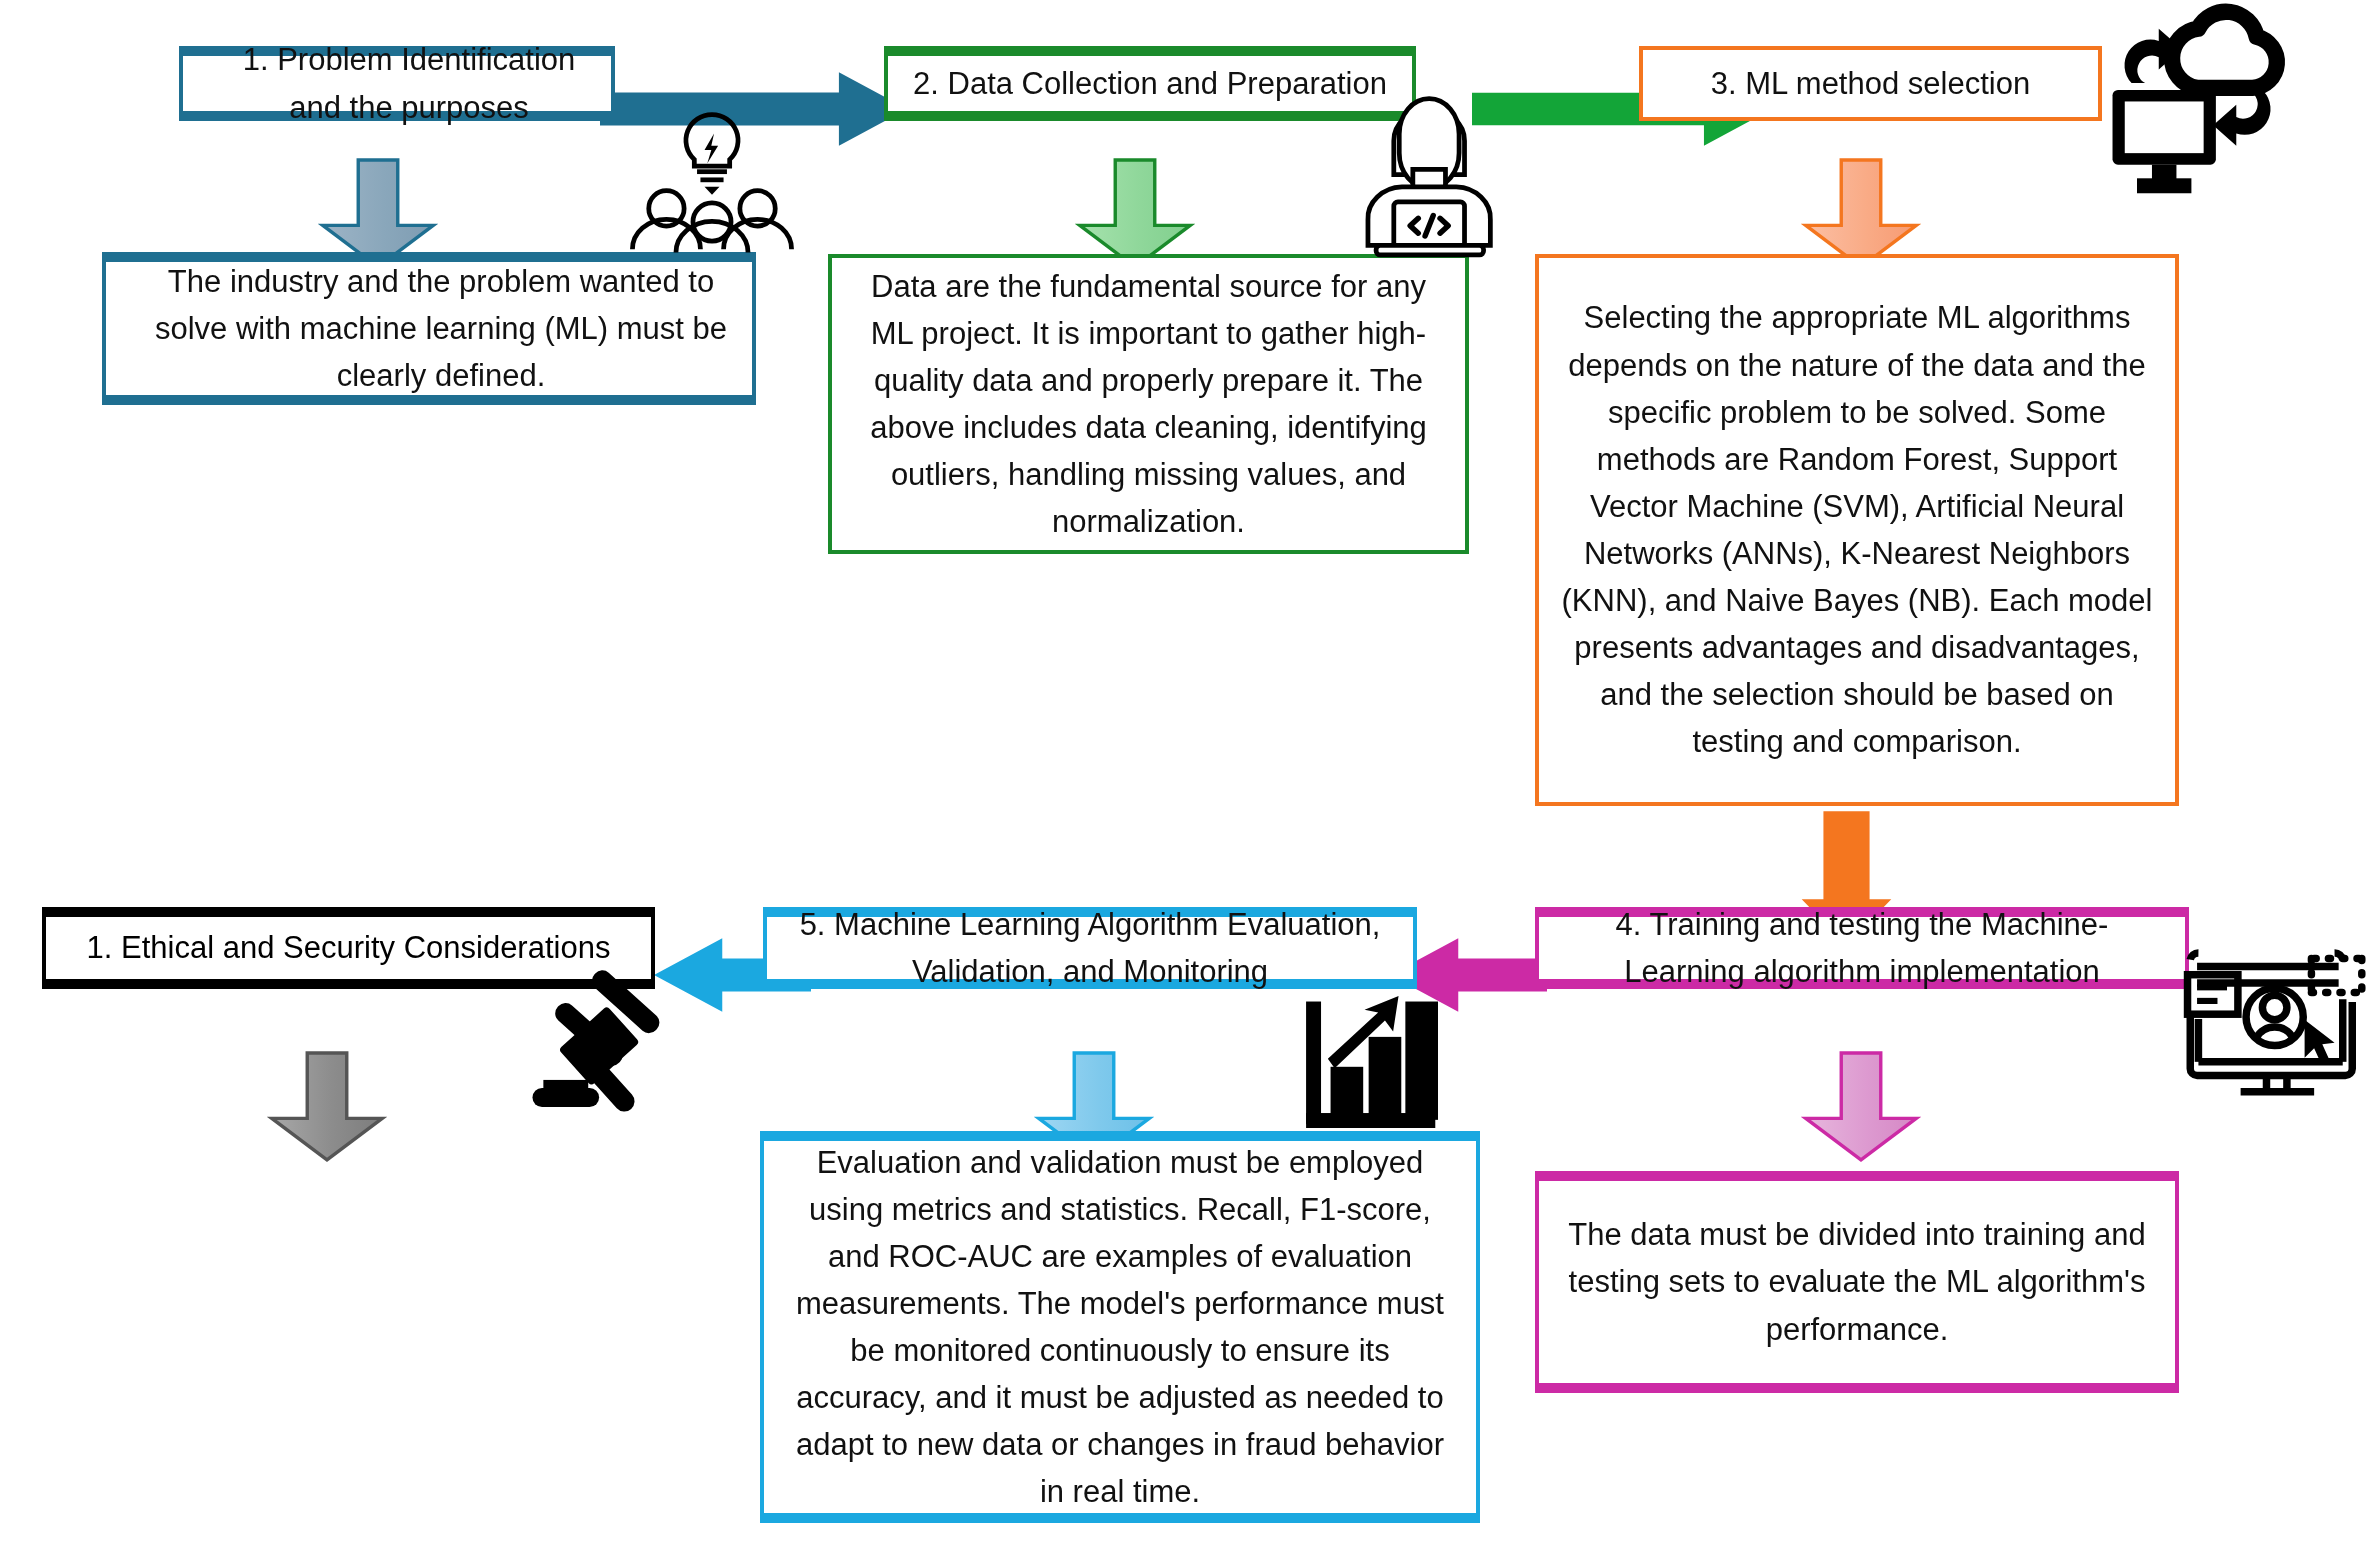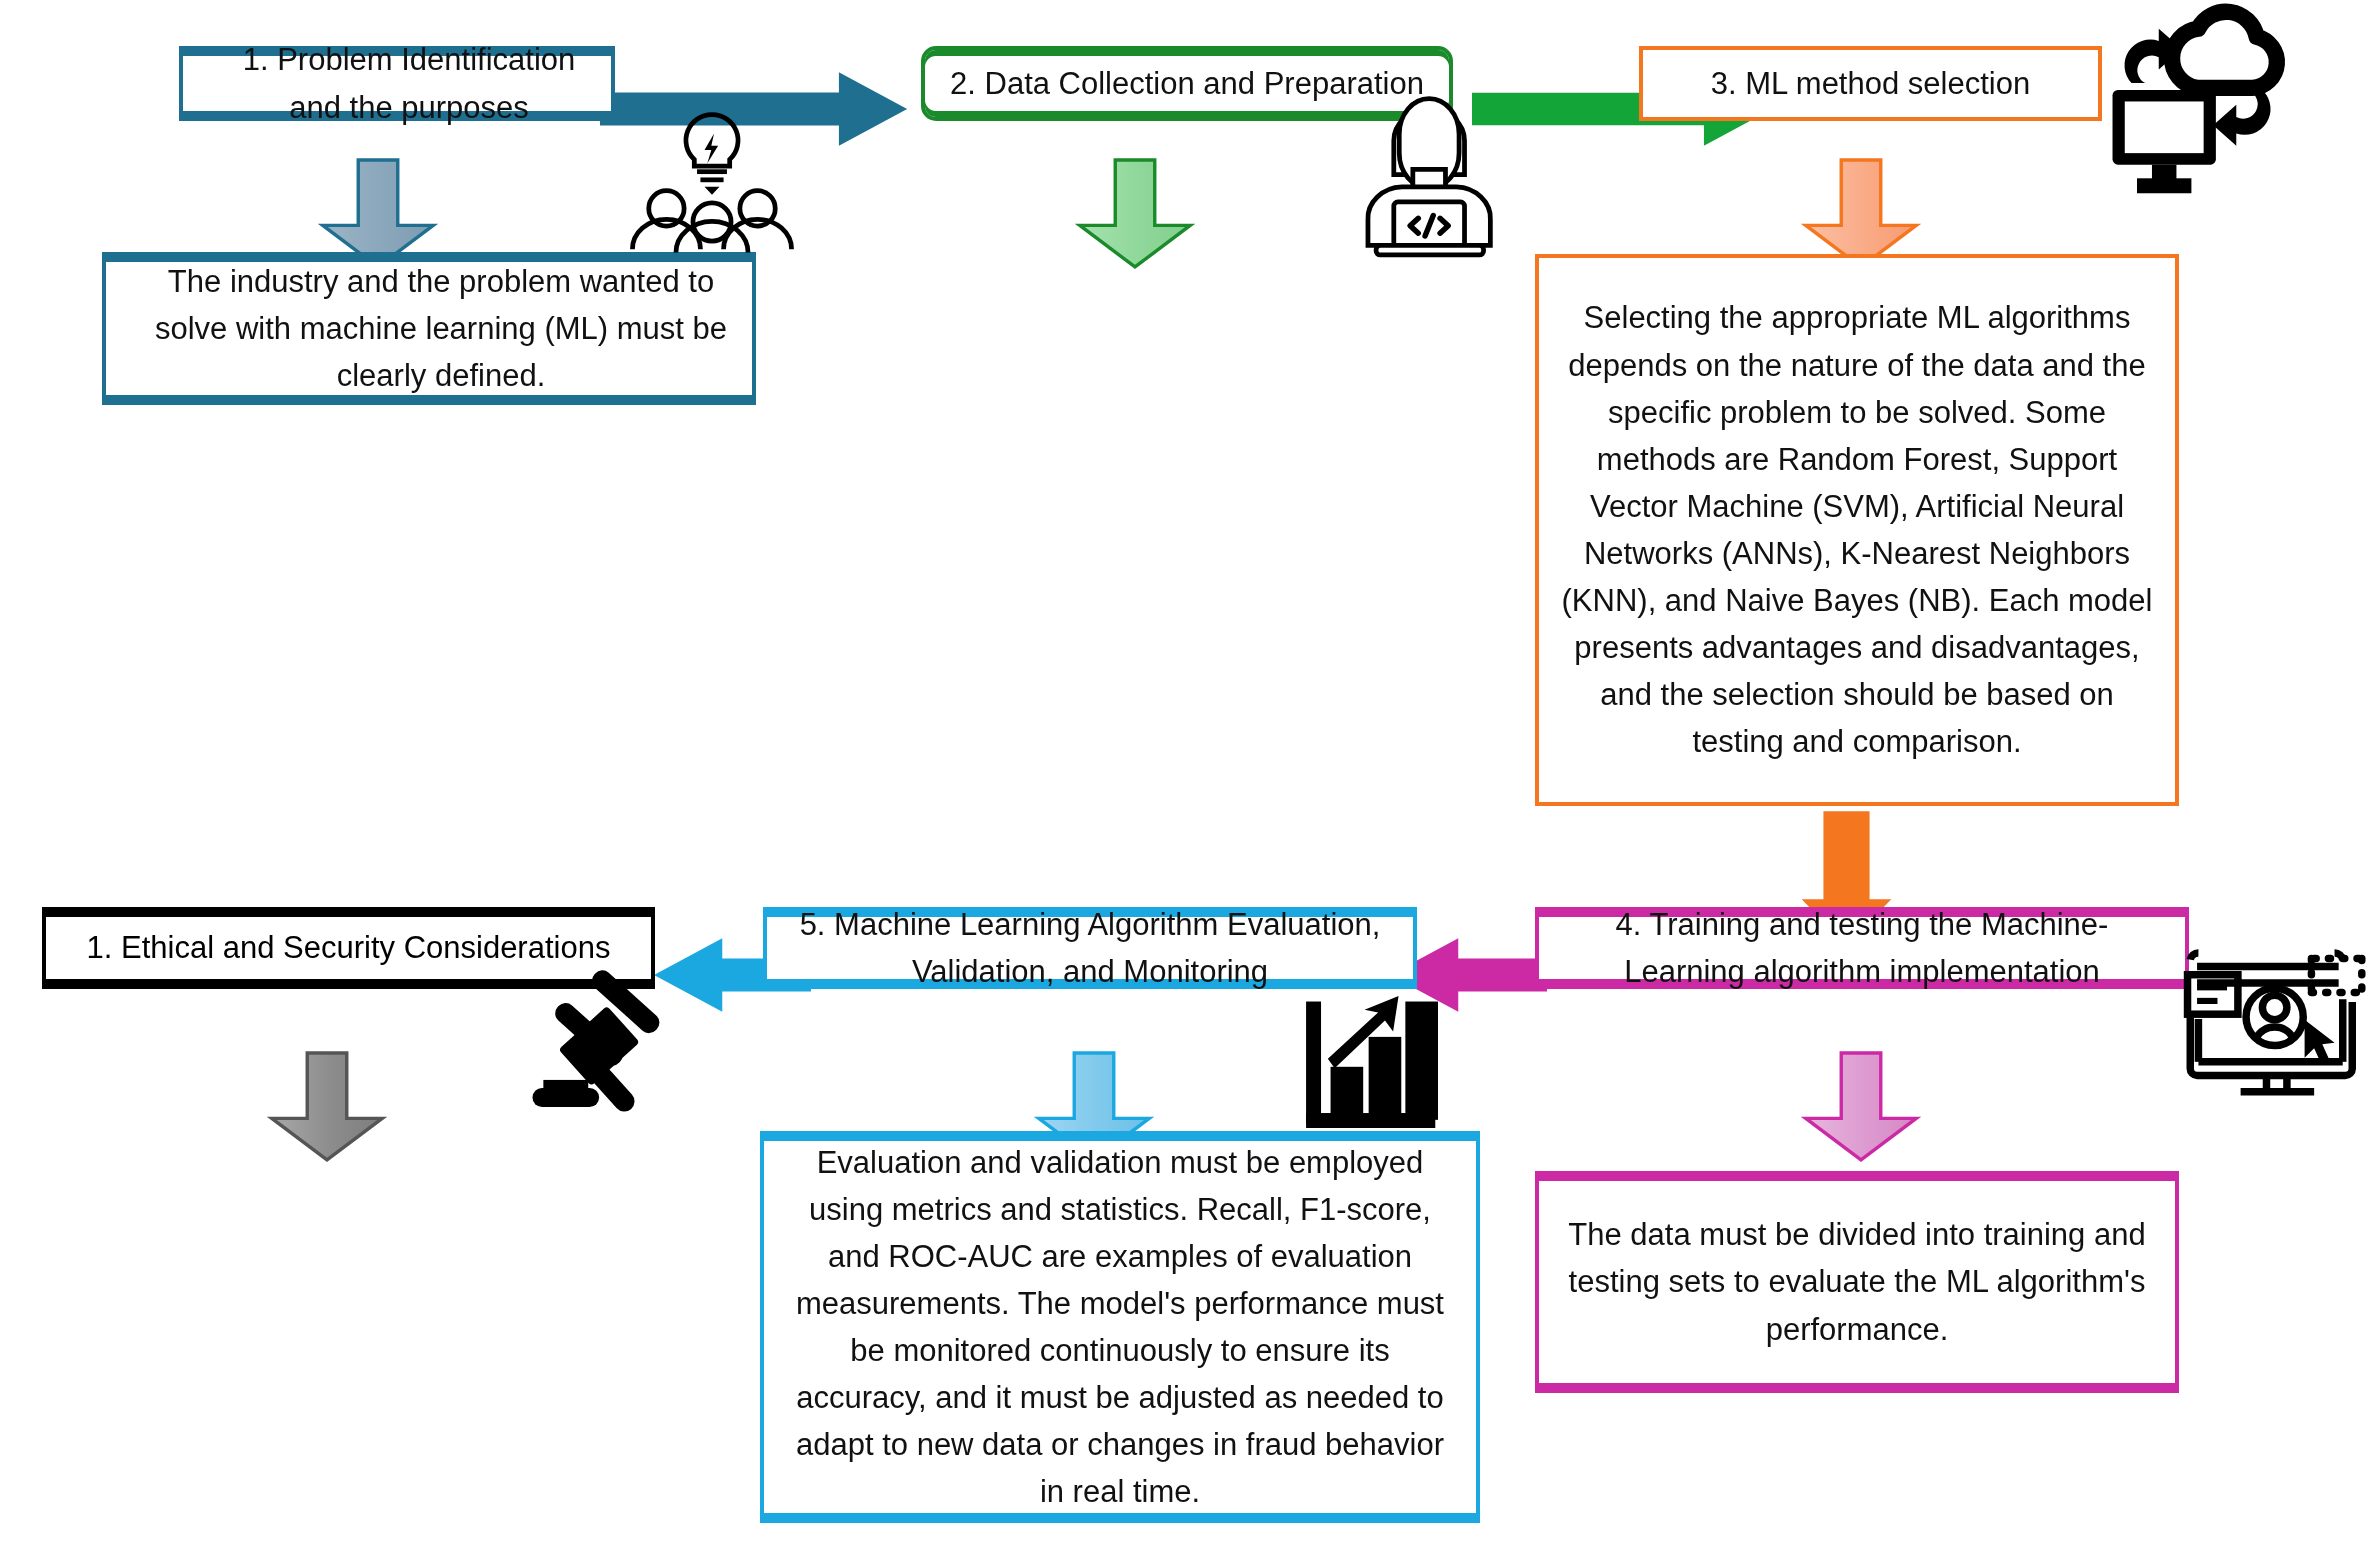--- a/index.html
+++ b/index.html
@@ -123,22 +123,25 @@
     <path d="M56 0 L114 0 L114 96 L166 96 L85 157 L4 96 L56 96 Z" fill="url(#g6)" stroke="#555555" stroke-width="5"></path>
   </svg>
 
   <div class="box title-box b-blue accent-tb" style="left:179px;top:46px;width:436px;height:75px;color:#1f6f91;">
     <span class="txt" style="color:#111;">1. Problem Identification and the purposes</span>
   </div>
   <div class="box desc-box b-blue accent-tb" style="left:102px;top:252px;width:654px;height:153px;color:#1f6f91;">
     <span class="txt" style="color:#111;">The industry and the problem wanted to solve with machine learning (ML) must be clearly defined.</span>
   </div>
 
-  <div class="box title-box b-green accent-tb" style="left:921px;top:46px;width:532px;height:75px;color:#1a8a2b;border-radius:15px;">
+  <div class="box title-box b-green accent-tb" style="left:884px;top:46px;width:532px;height:75px;color:#1a8a2b;">
     <span class="txt" style="color:#111;">2. Data Collection and Preparation</span>
+  </div>
+  <div class="box desc-box b-green" style="left:828px;top:254px;width:641px;height:300px;">
+    <span class="txt">Data are the fundamental source for any ML project. It is important to gather high-quality data and properly prepare it. The above includes data cleaning, identifying outliers, handling missing values, and normalization.</span>
   </div>
 
   <div class="box title-box b-orange" style="left:1639px;top:46px;width:463px;height:75px;">
     <span class="txt">3. ML method selection</span>
   </div>
   <div class="box desc-box b-orange" style="left:1535px;top:254px;width:644px;height:552px;">
     <span class="txt">Selecting the appropriate ML algorithms depends on the nature of the data and the specific problem to be solved. Some methods are Random Forest, Support Vector Machine (SVM), Artificial Neural Networks (ANNs), K-Nearest Neighbors (KNN), and Naive Bayes (NB). Each model presents advantages and disadvantages, and the selection should be based on testing and comparison.</span>
   </div>
 
   <div class="box title-box b-magenta accent-tb" style="left:1535px;top:907px;width:654px;height:82px;color:#cc2aa5;">

